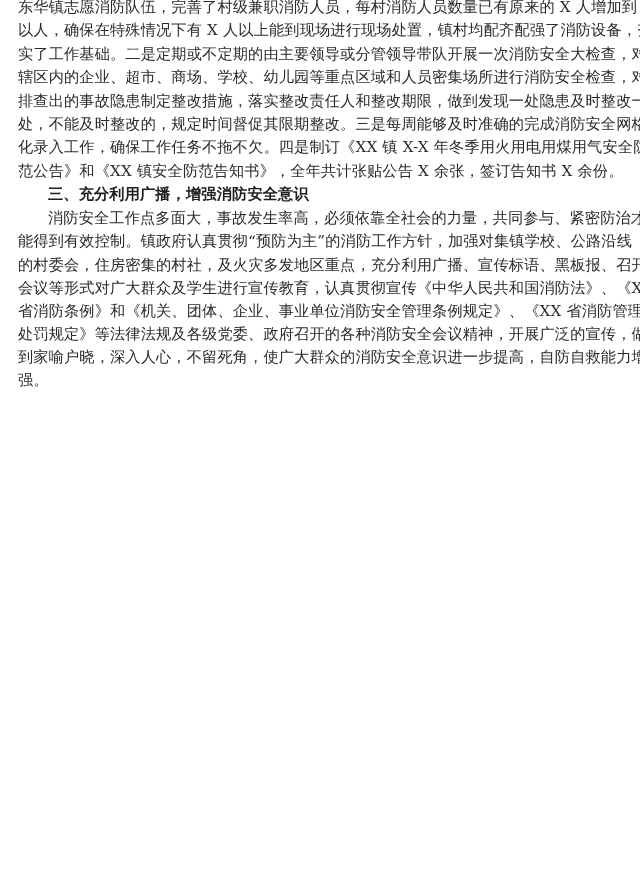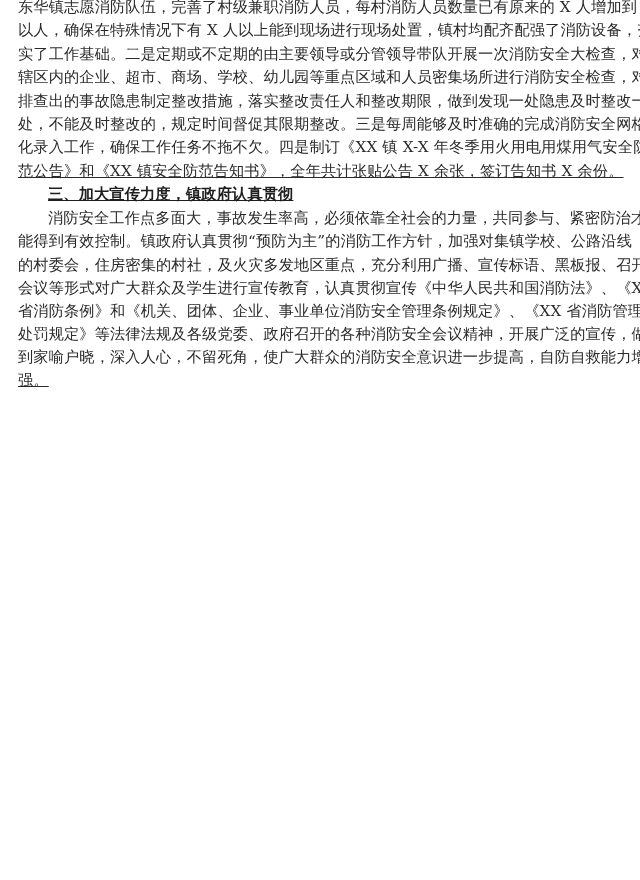--- a/index.html
+++ b/index.html
@@ -27,21 +27,20 @@
     height: 23px;
     font-size: 15.2px;
     line-height: 23px;
     white-space: nowrap;
     letter-spacing: 0.15px;
     text-align: justify;
     text-align-last: justify;
   }
   .line.short {
     text-align-last: left;
-    text-decoration: underline;
   }
   .line.indent {
     left: 48px;
     width: 574px;
   }
   .heading {
     font-weight: bold;
     color: #1e1e1e;
   }
 </style>
@@ -52,21 +51,21 @@
 
   <div class="line" style="top:-4px;">东华镇志愿消防队伍，完善了村级兼职消防人员，每村消防人员数量已有原来的 X 人增加到 X</div>
   <div class="line" style="top:19px;">以人，确保在特殊情况下有 X 人以上能到现场进行现场处置，镇村均配齐配强了消防设备，夯</div>
   <div class="line" style="top:43px;">实了工作基础。二是定期或不定期的由主要领导或分管领导带队开展一次消防安全大检查，对</div>
   <div class="line" style="top:66px;">辖区内的企业、超市、商场、学校、幼儿园等重点区域和人员密集场所进行消防安全检查，对</div>
   <div class="line" style="top:90px;">排查出的事故隐患制定整改措施，落实整改责任人和整改期限，做到发现一处隐患及时整改一</div>
   <div class="line" style="top:113px;">处，不能及时整改的，规定时间督促其限期整改。三是每周能够及时准确的完成消防安全网格</div>
   <div class="line" style="top:136px;">化录入工作，确保工作任务不拖不欠。四是制订《XX 镇 X-X 年冬季用火用电用煤用气安全防</div>
   <div class="line short" style="top:160px;">范公告》和《XX 镇安全防范告知书》，全年共计张贴公告 X 余张，签订告知书 X 余份。</div>
 
-  <div class="line indent short heading" style="top:183px;">三、加大宣传力度，镇政府认真贯彻</div>
+  <div class="line indent short heading" style="top:183px;">三、充分利用广播，增强消防安全意识</div>
   <div class="line indent" style="top:207px;">消防安全工作点多面大，事故发生率高，必须依靠全社会的力量，共同参与、紧密防治才</div>
   <div class="line" style="top:230px;">能得到有效控制。镇政府认真贯彻“预防为主”的消防工作方针，加强对集镇学校、公路沿线</div>
   <div class="line" style="top:254px;">的村委会，住房密集的村社，及火灾多发地区重点，充分利用广播、宣传标语、黑板报、召开</div>
   <div class="line" style="top:277px;">会议等形式对广大群众及学生进行宣传教育，认真贯彻宣传《中华人民共和国消防法》、《XX</div>
   <div class="line" style="top:300px;">省消防条例》和《机关、团体、企业、事业单位消防安全管理条例规定》、《XX 省消防管理</div>
   <div class="line" style="top:323px;">处罚规定》等法律法规及各级党委、政府召开的各种消防安全会议精神，开展广泛的宣传，做</div>
 
   <div class="line" style="top:346px;">到家喻户晓，深入人心，不留死角，使广大群众的消防安全意识进一步提高，自防自救能力增</div>
   <div class="line short" style="top:369px;">强。</div>
 </div>

